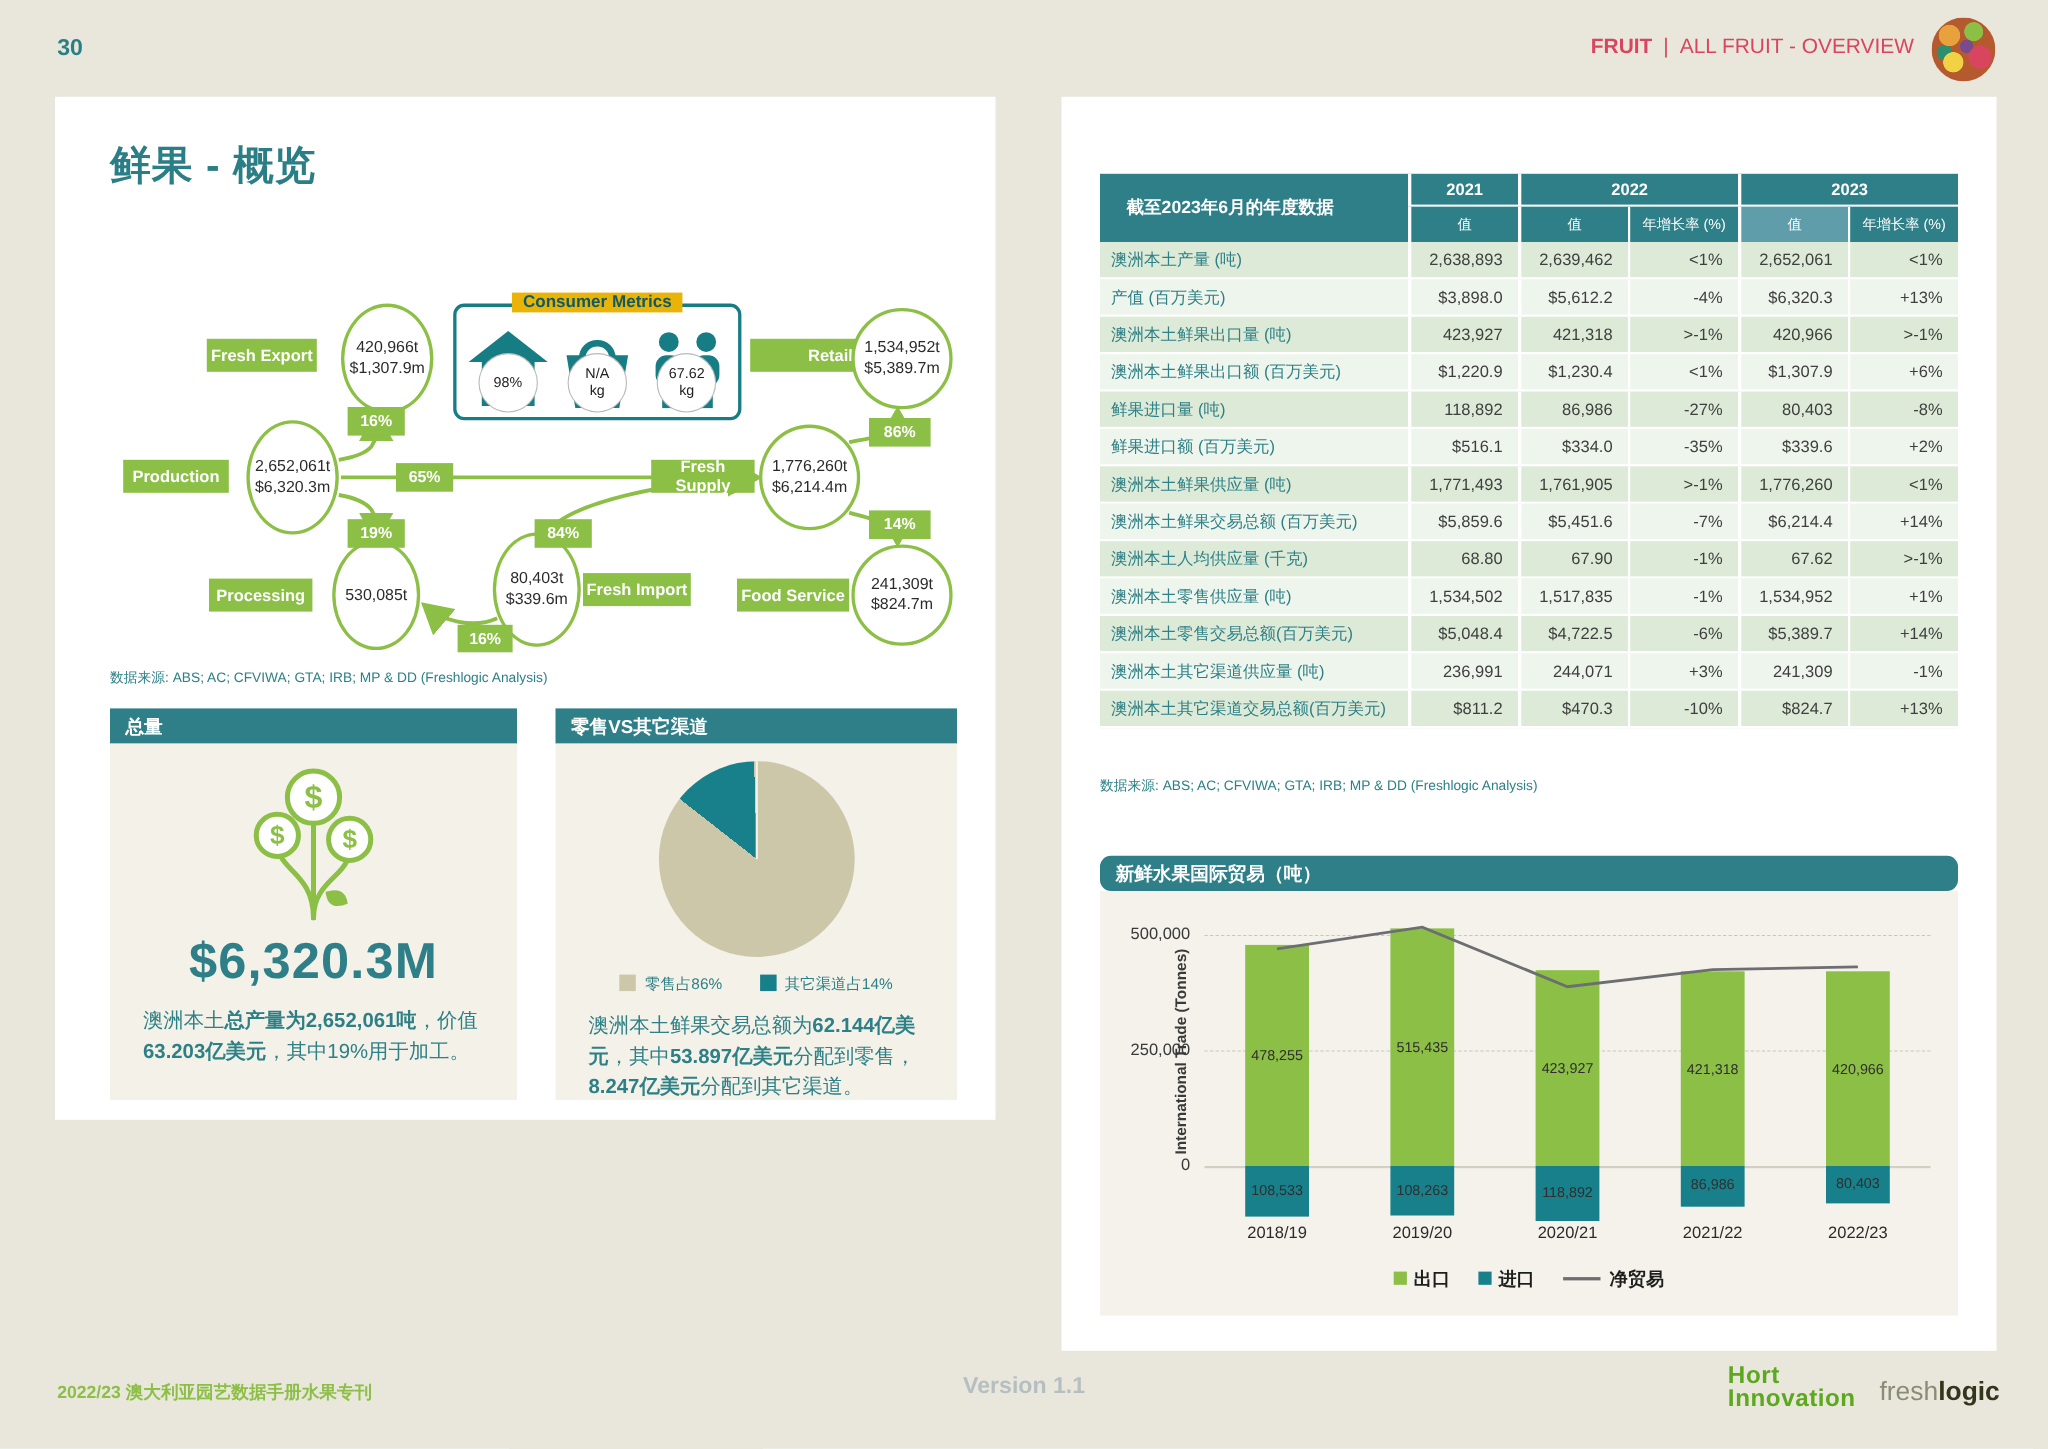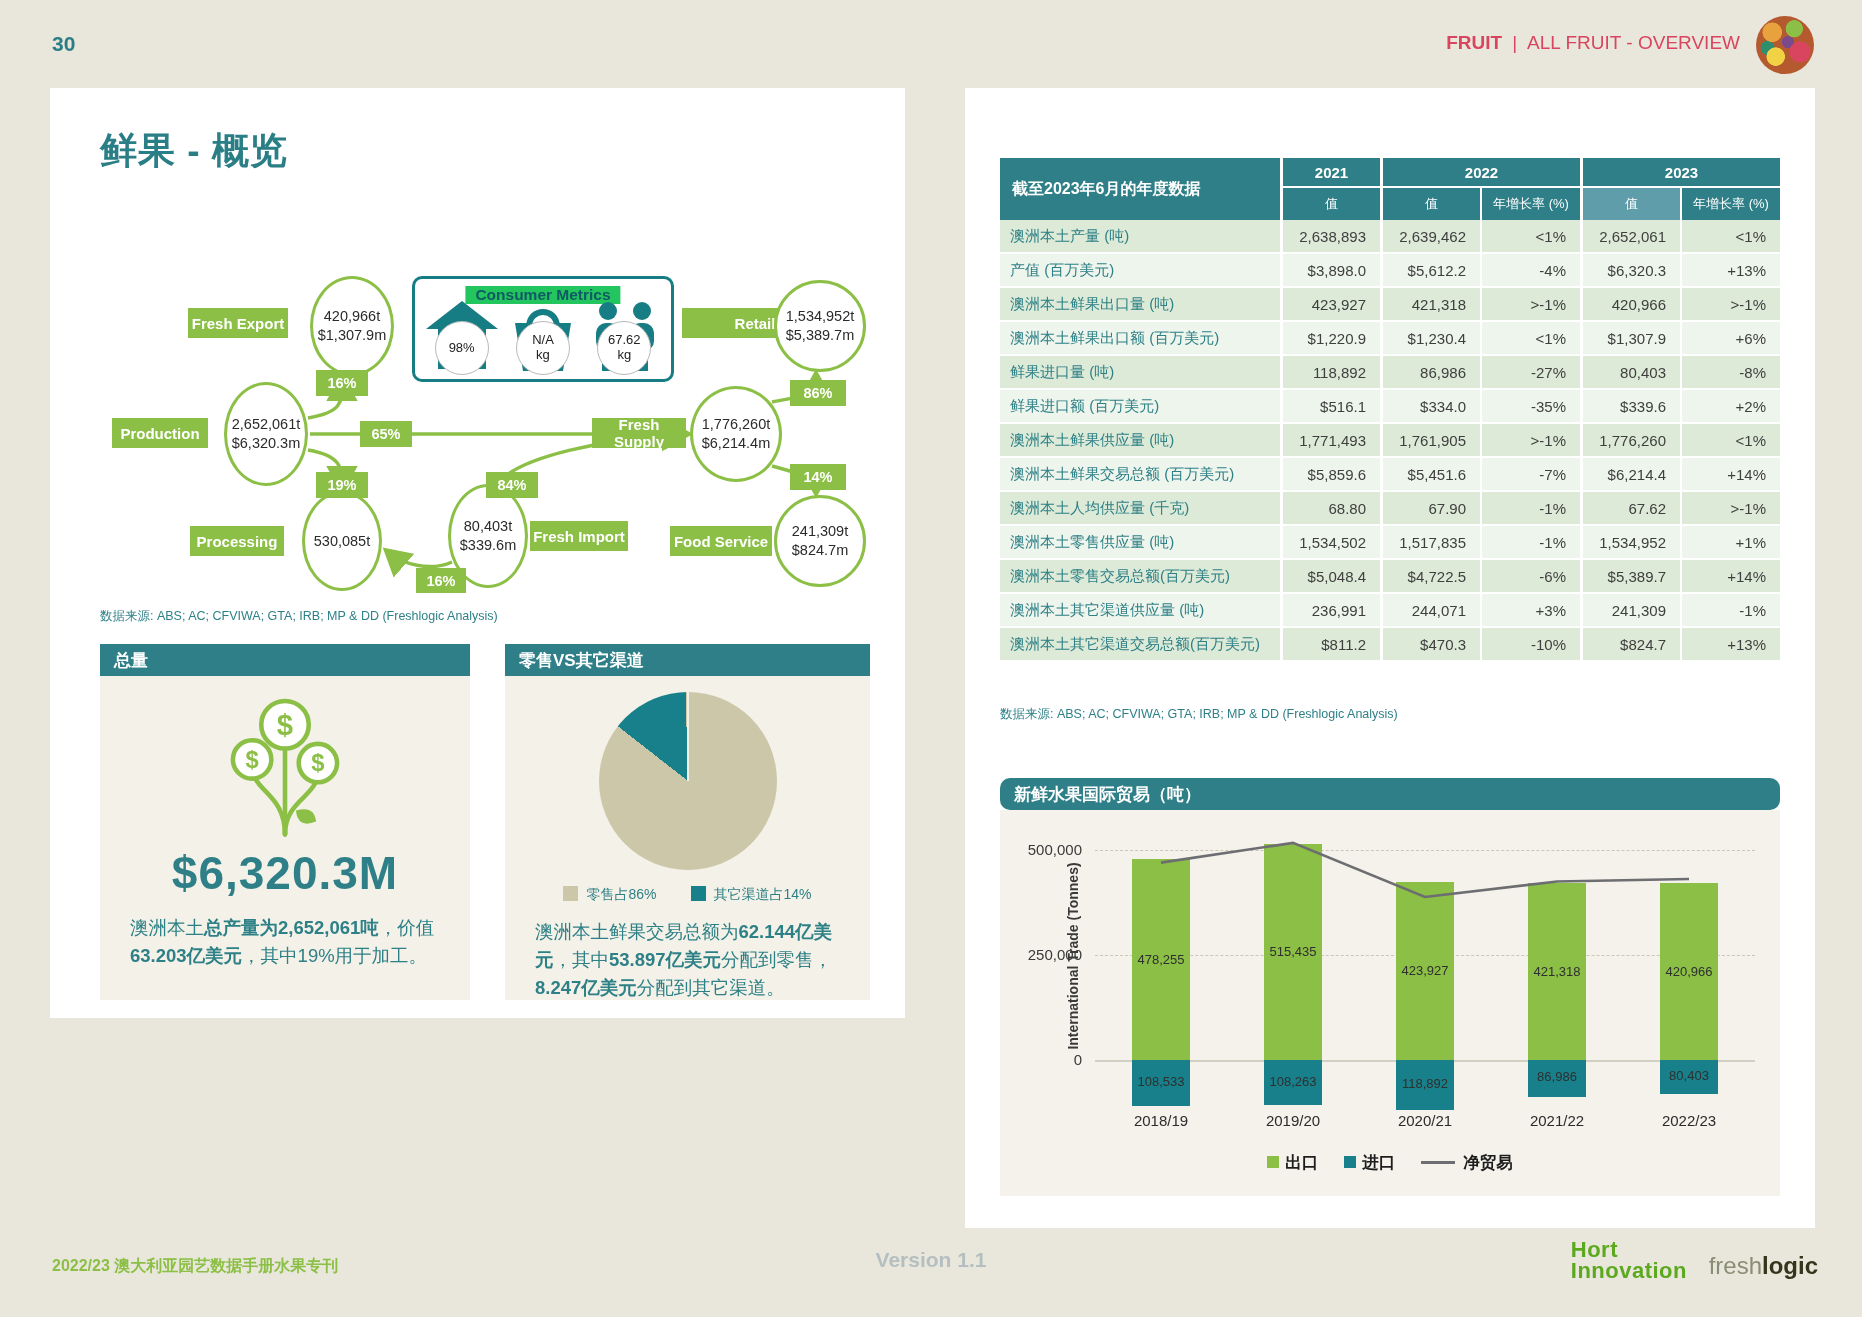--- a/index.html
+++ b/index.html
@@ -31,22 +31,22 @@
   .diagram{position:absolute;left:50px;top:158px;width:770px;height:352px;}
   .circ{position:absolute;background:#fff;border:3px solid #8cbf45;border-radius:50%;
         display:flex;flex-direction:column;align-items:center;justify-content:center;
         font-size:14.5px;color:#2b2b2b;line-height:1.3;z-index:2;text-align:center;box-sizing:border-box;}
   .glabel{position:absolute;background:#8cbf45;color:#fff;font-weight:700;font-size:15px;
         display:flex;align-items:center;justify-content:center;z-index:1;text-align:center;}
   .pct{position:absolute;background:#8cbf45;color:#fff;font-weight:700;font-size:14.5px;
         display:flex;align-items:center;justify-content:center;z-index:3;}
   .arrowsvg{position:absolute;left:0;top:0;z-index:0;}
   .cmbox{position:absolute;border:3px solid #177d84;border-radius:10px;background:#fff;z-index:2;box-sizing:border-box;}
-  .cmtitle{position:absolute;top:-13px;left:50%;transform:translateX(-50%);background:#22c55e;
-        padding:0 10px;color:#0f5a63;font-weight:800;font-size:15.5px;white-space:nowrap;margin-top:20px;}
+  .cmtitle{position:absolute;top:-13px;left:50%;transform:translateX(-50%);background:#eab308;
+        padding:0 10px;color:#0f5a63;font-weight:800;font-size:15.5px;white-space:nowrap;}
   .cmrow{display:flex;justify-content:space-around;align-items:flex-end;height:100%;padding:12px 6px 4px 6px;box-sizing:border-box;}
   .cm-icon{position:relative;width:76px;height:76px;}
   .cm-circle{position:absolute;bottom:0;left:50%;transform:translateX(-50%);width:52px;height:52px;
         background:#fff;border:1px solid #b9b9b9;border-radius:50%;display:flex;flex-direction:column;
         align-items:center;justify-content:center;font-size:13px;color:#222;line-height:1.12;z-index:2;}
   .srcline{position:absolute;font-size:12.5px;color:#2e8087;}
 
   
   .beigebox{position:absolute;background:#f3f1e8;}
   .treewrap{display:flex;justify-content:center;padding-top:14px;}
@@ -55,21 +55,21 @@
   .para .b{font-weight:800;}
   .piewrap{display:flex;justify-content:center;padding-top:16px;}
   .pie{position:relative;width:178px;height:178px;border-radius:50%;}
   .pienotch{position:absolute;left:50%;top:0;width:2px;height:89px;background:#f3f1e8;transform:translateX(-50%);}
   .pieleg{display:flex;justify-content:center;gap:34px;margin-top:16px;font-size:14px;color:#2e8087;align-items:center;}
   .sw{display:inline-block;width:15px;height:15px;margin-right:8px;vertical-align:-2px;}
 
   
   table.annual{border-collapse:separate;border-spacing:0;table-layout:fixed;}
   table.annual th, table.annual td{box-sizing:border-box;}
-  th.ttl{background:#2e7f87;color:#fff;font-size:16px;font-weight:700;text-align:left;padding-left:12px;vertical-align:middle;}
+  th.ttl{background:#2e7f87;color:#fff;font-size:16px;font-weight:700;text-align:left;padding-left:24px;vertical-align:middle;}
   th.year{background:#2e7f87;color:#fff;font-size:15px;font-weight:700;height:30px;border-bottom:2px solid #fff;border-left:3px solid #fff;}
   th.sub{background:#2e7f87;color:#fff;font-size:13px;font-weight:400;height:32px;border-left:2px solid #fff;}
   th.sub.grp{border-left:3px solid #fff;}
   th.sub.hl{background:#5f9dab;}
   td.lbl{font-size:15px;color:#2e8087;padding-left:10px;height:34px;border-bottom:2px solid #fff;}
   td.num{font-size:15px;color:#3f3f3f;text-align:right;padding-right:14px;height:34px;
          border-bottom:2px solid #fff;border-left:2px solid #fff;}
   td.num.grp{border-left:3px solid #fff;}
   tr.odd td{background:#dcead7;} tr.even td{background:#eef5ec;}
 

